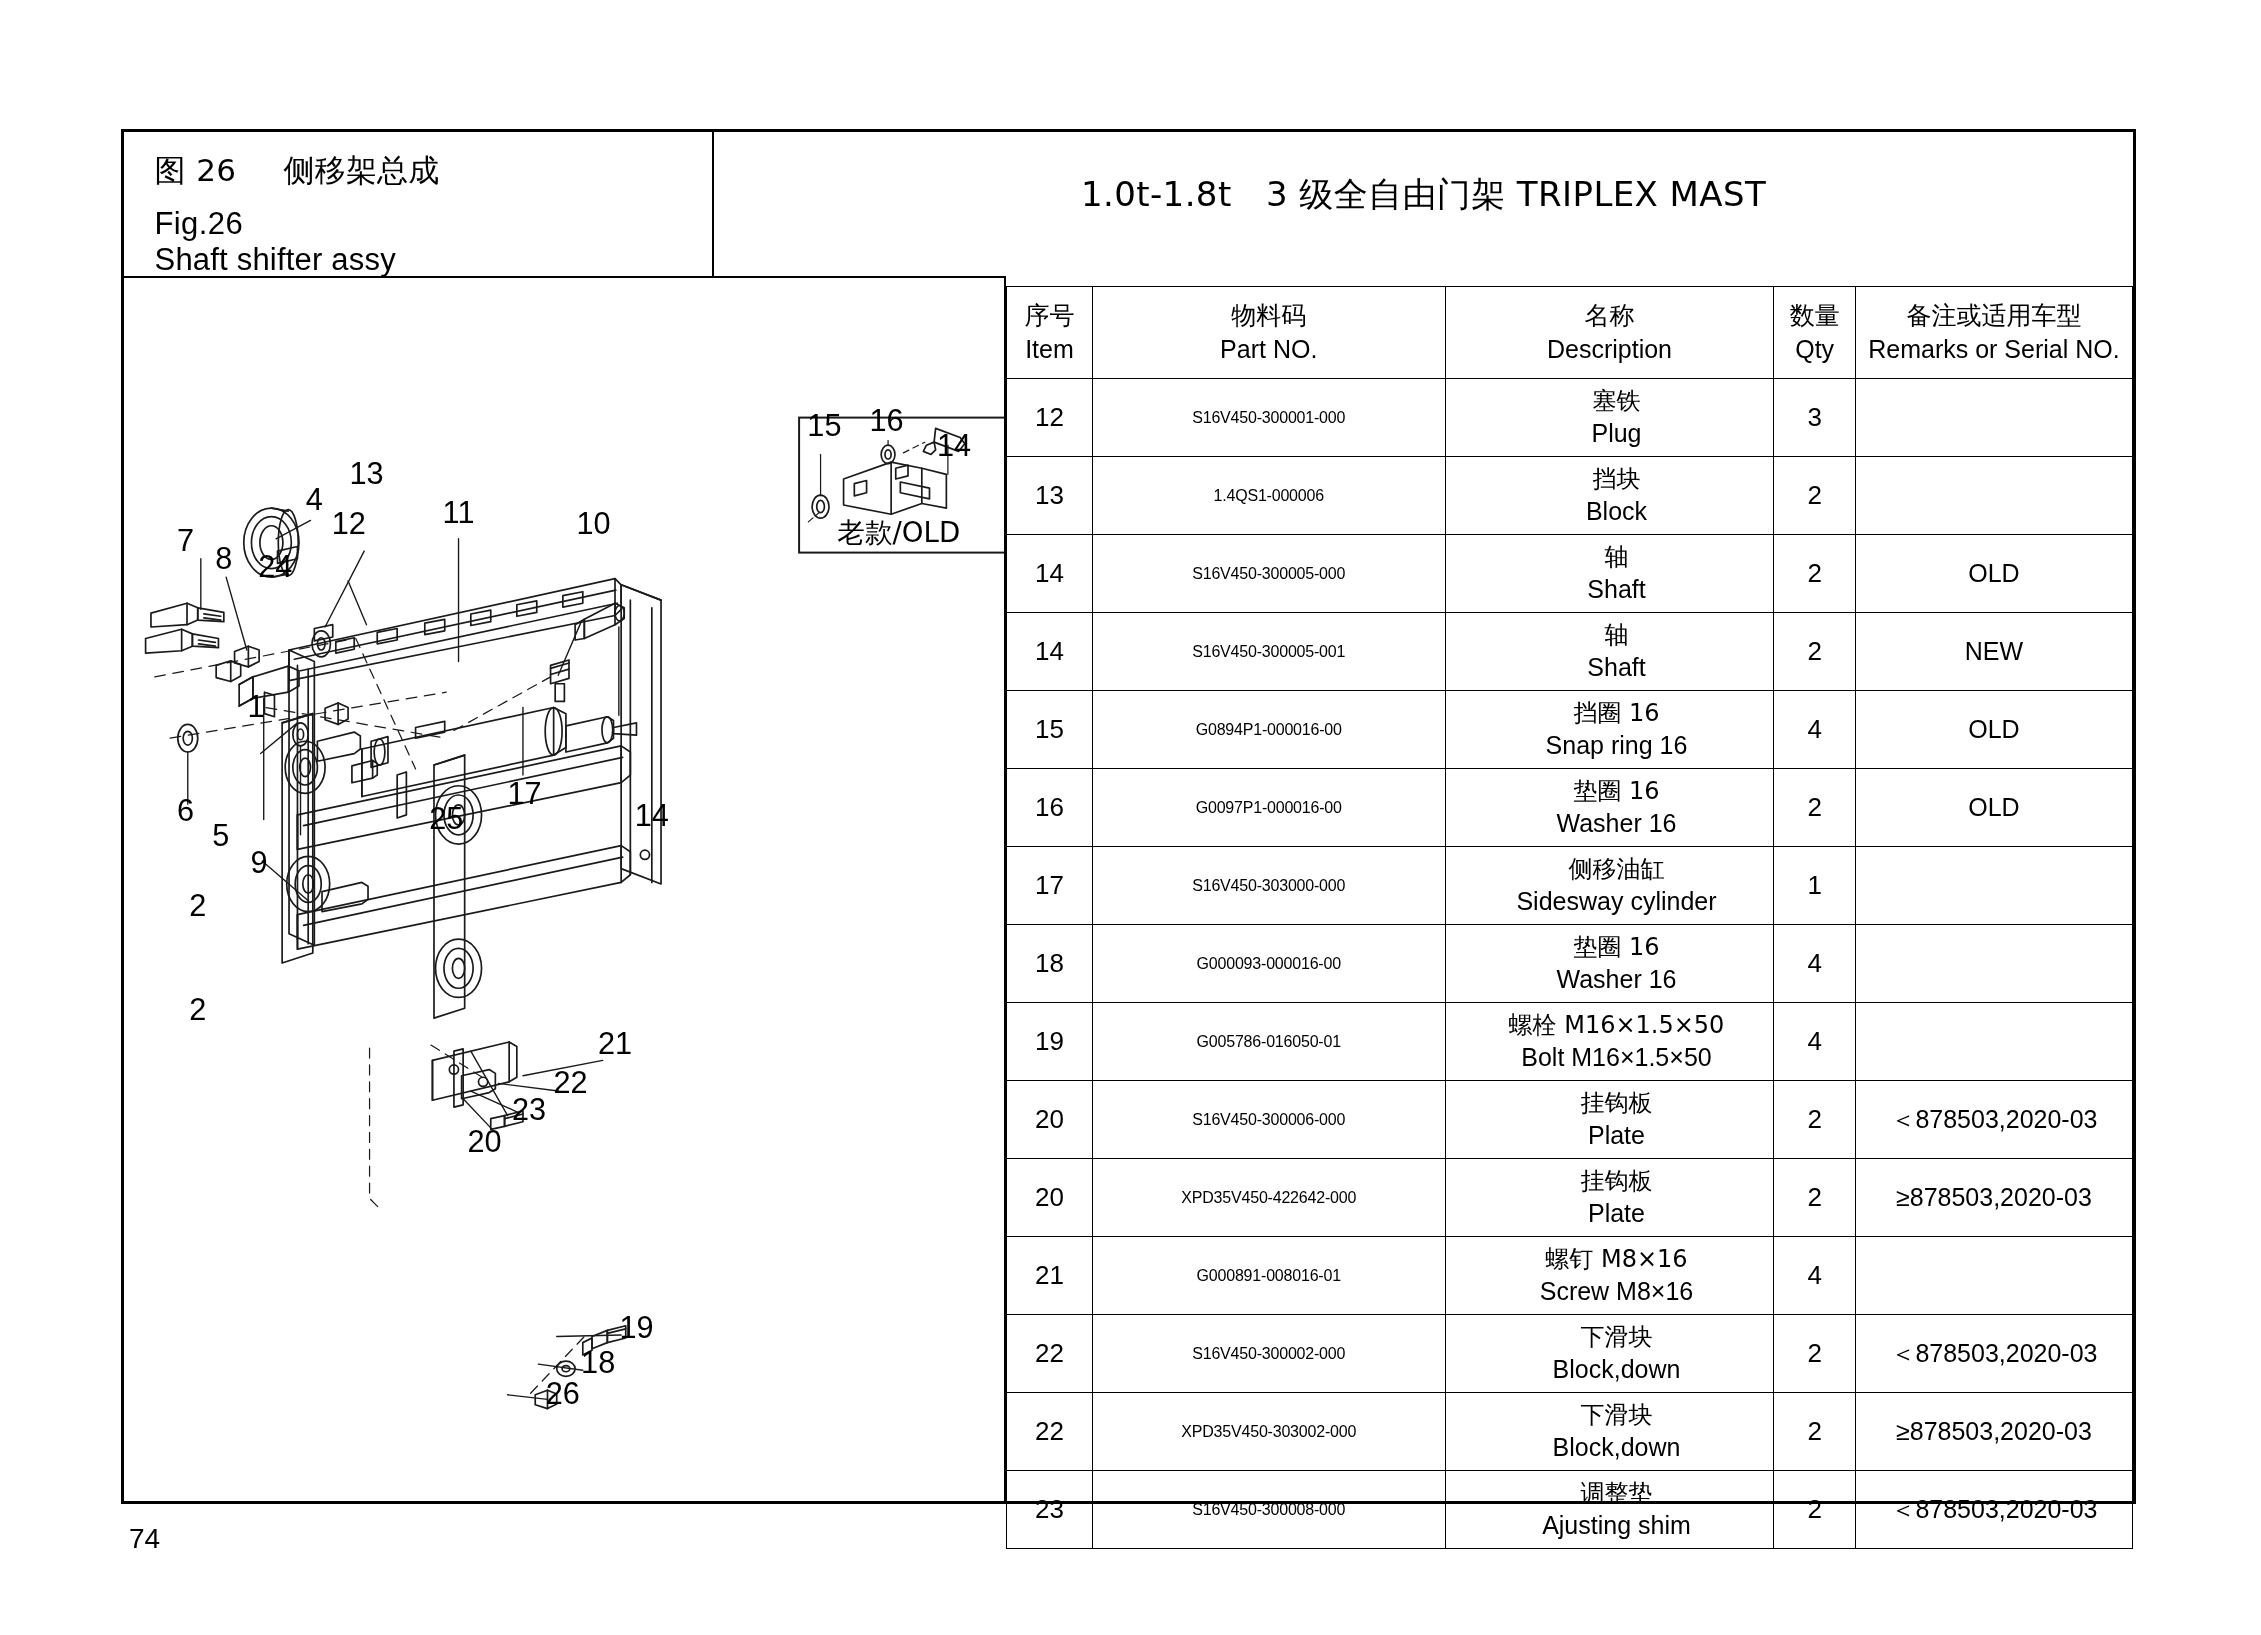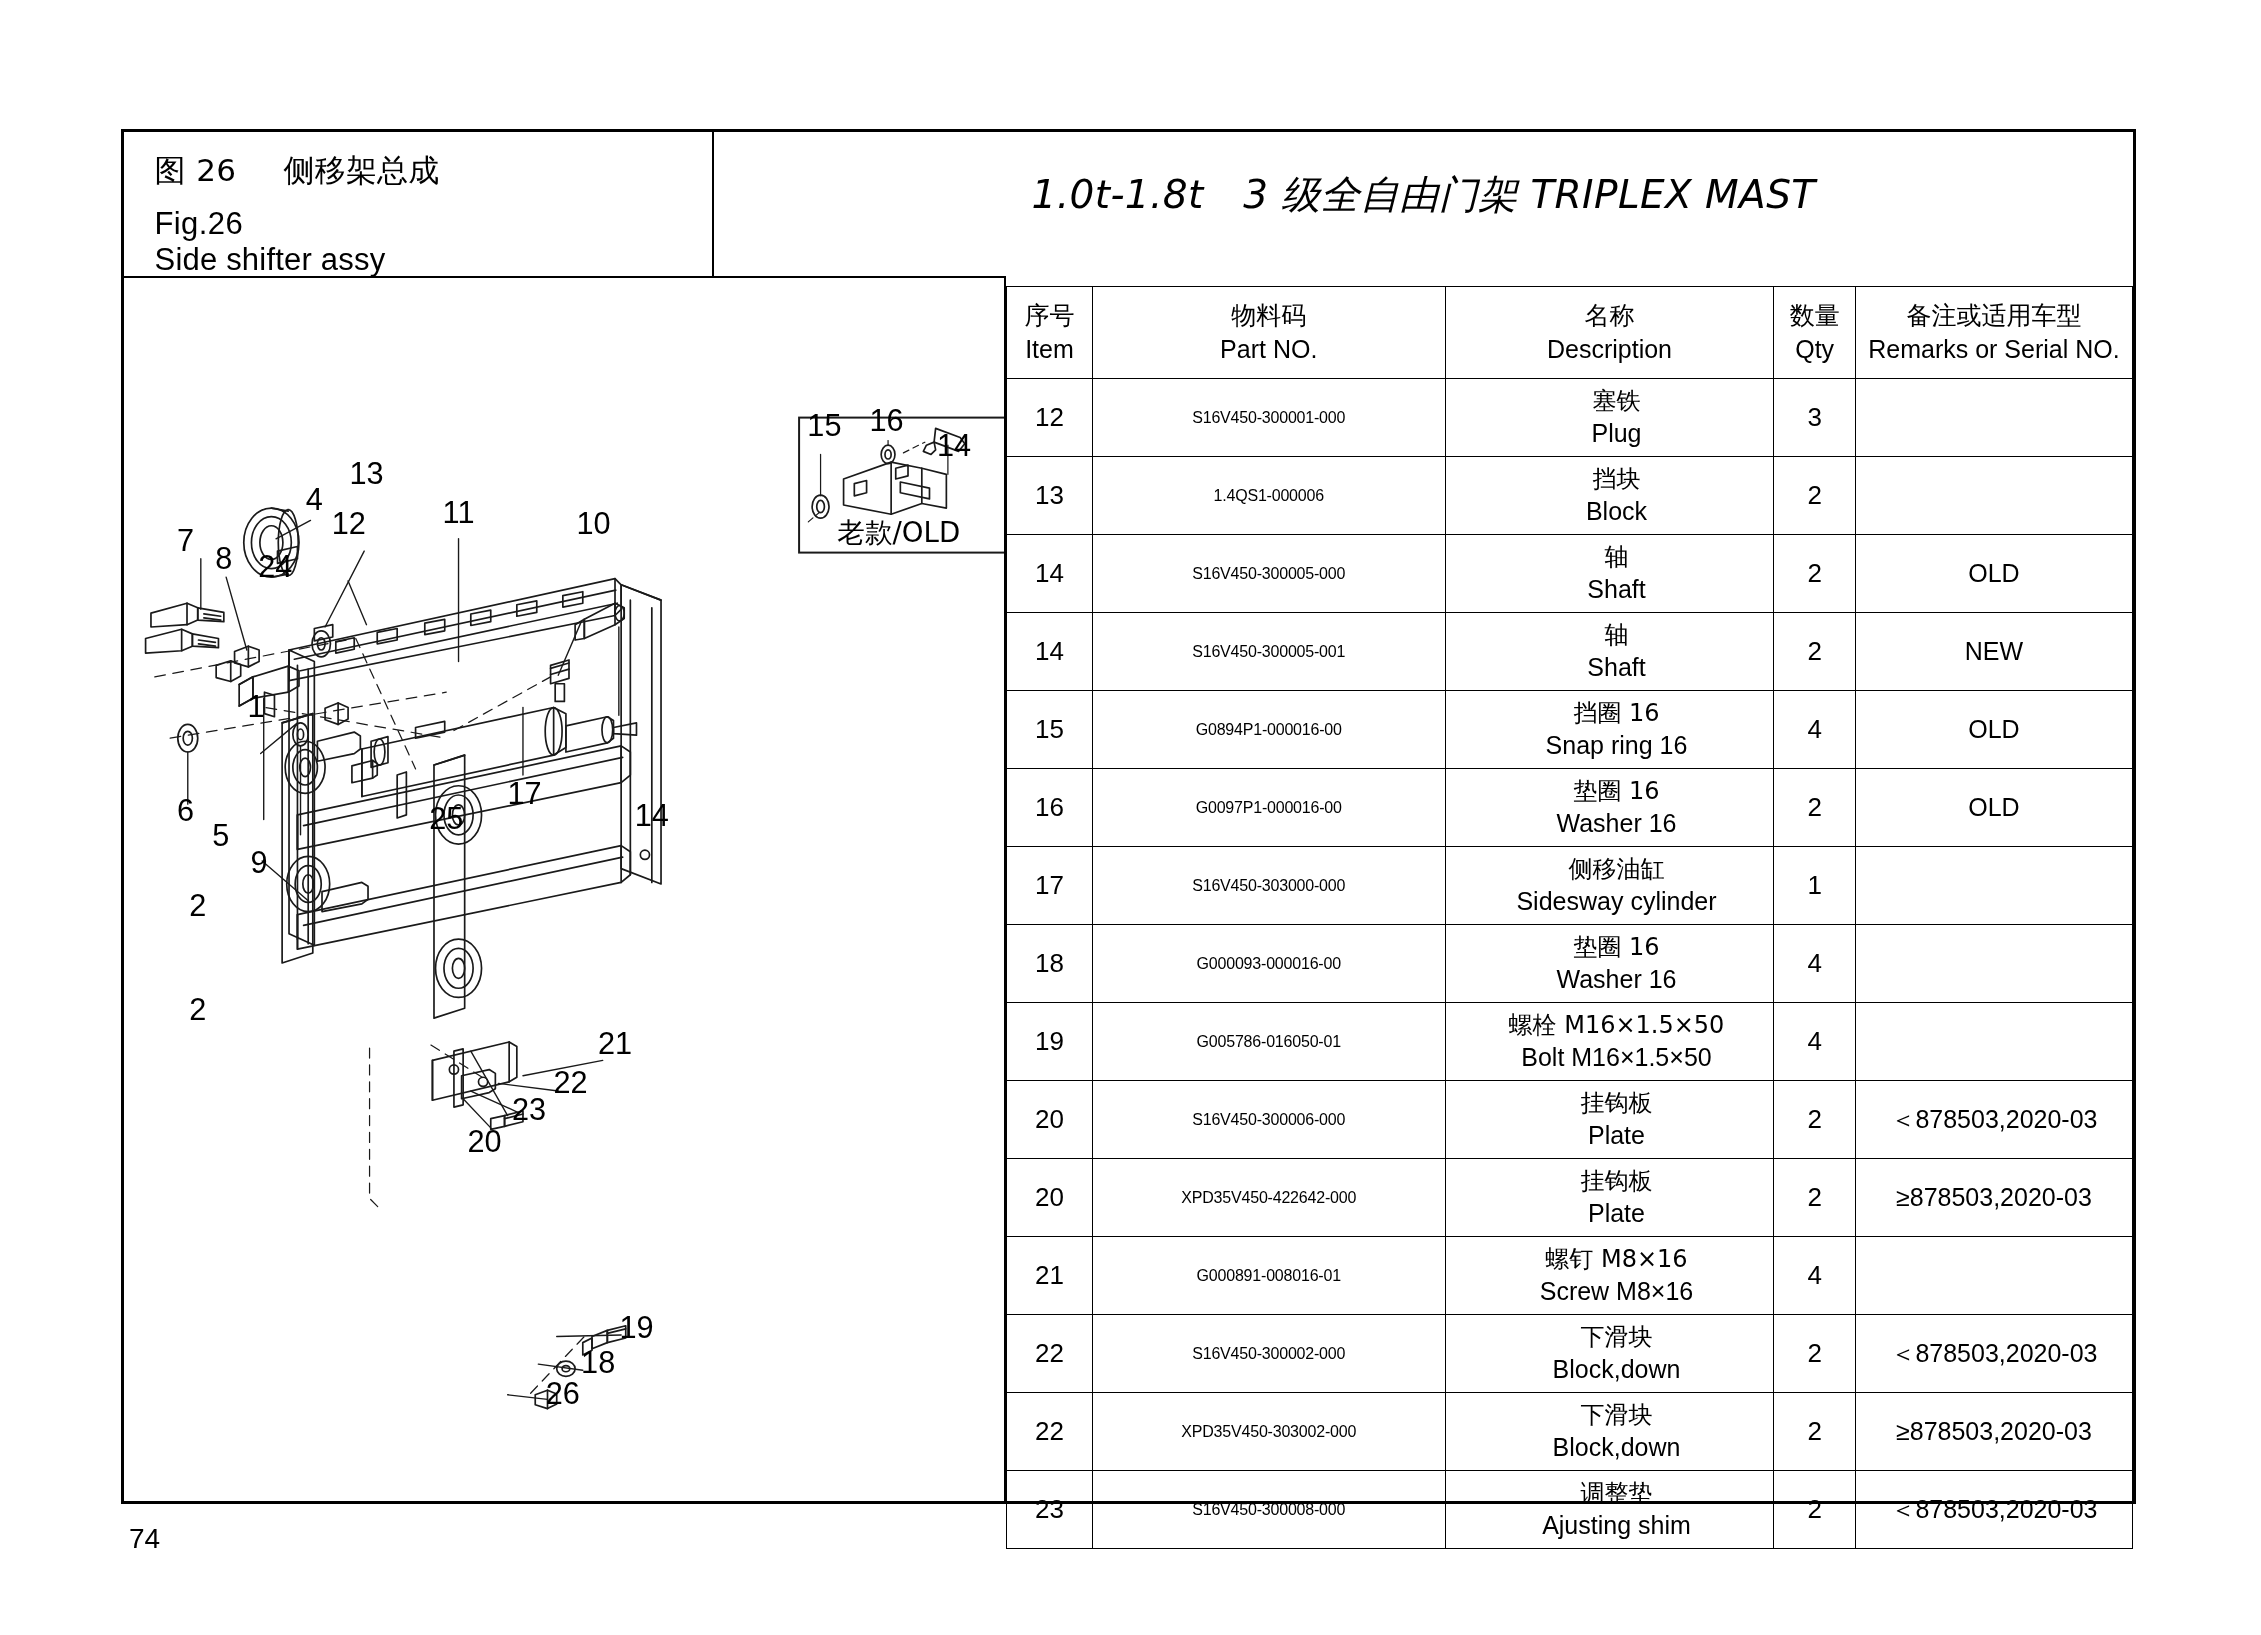--- a/index.html
+++ b/index.html
@@ -54,25 +54,24 @@
     letter-spacing: 0.4px;
   }
   .fig-label { font-size: 31px; letter-spacing: 0.2px; }
   .cjk { font-family: "DejaVu Sans", "Liberation Sans", sans-serif; }
 
   #mast-title {
     flex: 1;
     display: flex;
     align-items: center;
     justify-content: center;
-    font-size: 39px;
+    font-size: 34px;
     letter-spacing: 0.4px;
     padding-bottom: 18.4px;
     white-space: nowrap;
-    font-style: italic;
   }
 
   
   #body-band {
     position: absolute;
     left: 0;
     top: 144px;
     right: 0;
     bottom: 0;
     display: flex;
@@ -155,21 +154,21 @@
 
   <div id="header-band">
 
     <div id="fig-titles">
       <div class="fig-line">
         <span class="fig-num cjk">图 26</span>
         <span class="fig-label cjk">侧移架总成</span>
       </div>
       <div class="fig-line">
         <span class="fig-num">Fig.26</span>
-        <span class="fig-label">Side shifter assy</span>
+        <span class="fig-label">Shaft shifter assy</span>
       </div>
     </div>
 
     <div id="mast-title" class="cjk">1.0t-1.8t　3 级全自由门架 TRIPLEX MAST</div>
   </div>
 
   <div id="body-band">
 
     <div id="drawing-pane">
       <svg id="drawing-svg" width="880" height="1228" viewBox="0 0 1147 1601">

